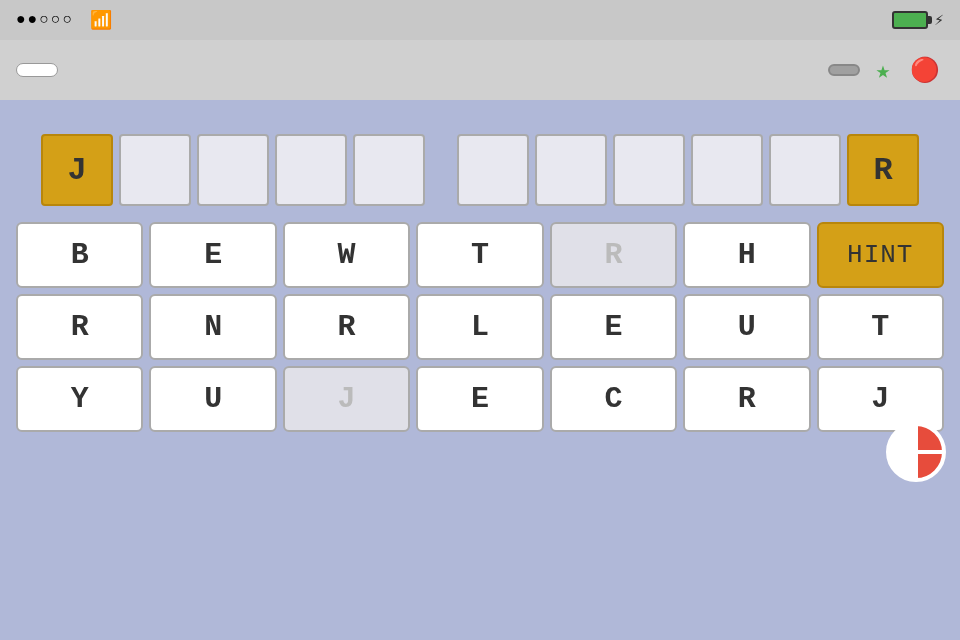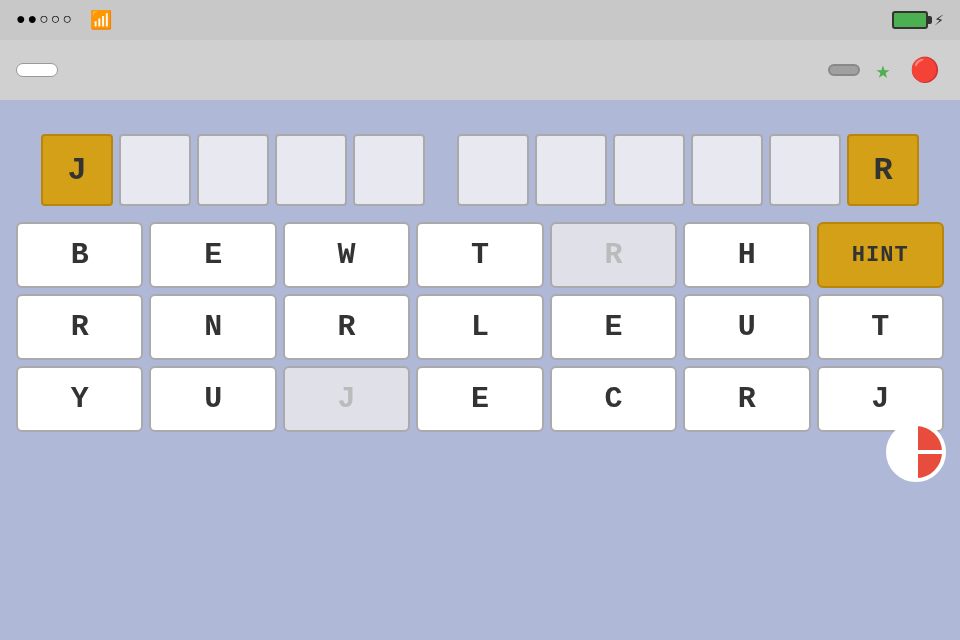--- a/index.html
+++ b/index.html
@@ -220,22 +220,22 @@
       color: #333;
     }
     .key-btn.used {
       color: #bbb;
       background: #e0e0e8;
     }
     .key-btn.hint-btn {
       background: #d4a017;
       border-color: #b8860b;
       color: #333;
-      font-size: 22px;
-      font-weight: bold;
+      font-size: 26px;
+      font-weight: normal;
       letter-spacing: 1px;
       position: relative;
     }
 
     
     #hint-lifeline {
       position: absolute;
       right: 14px;
       bottom: 158px;
       width: 60px;

